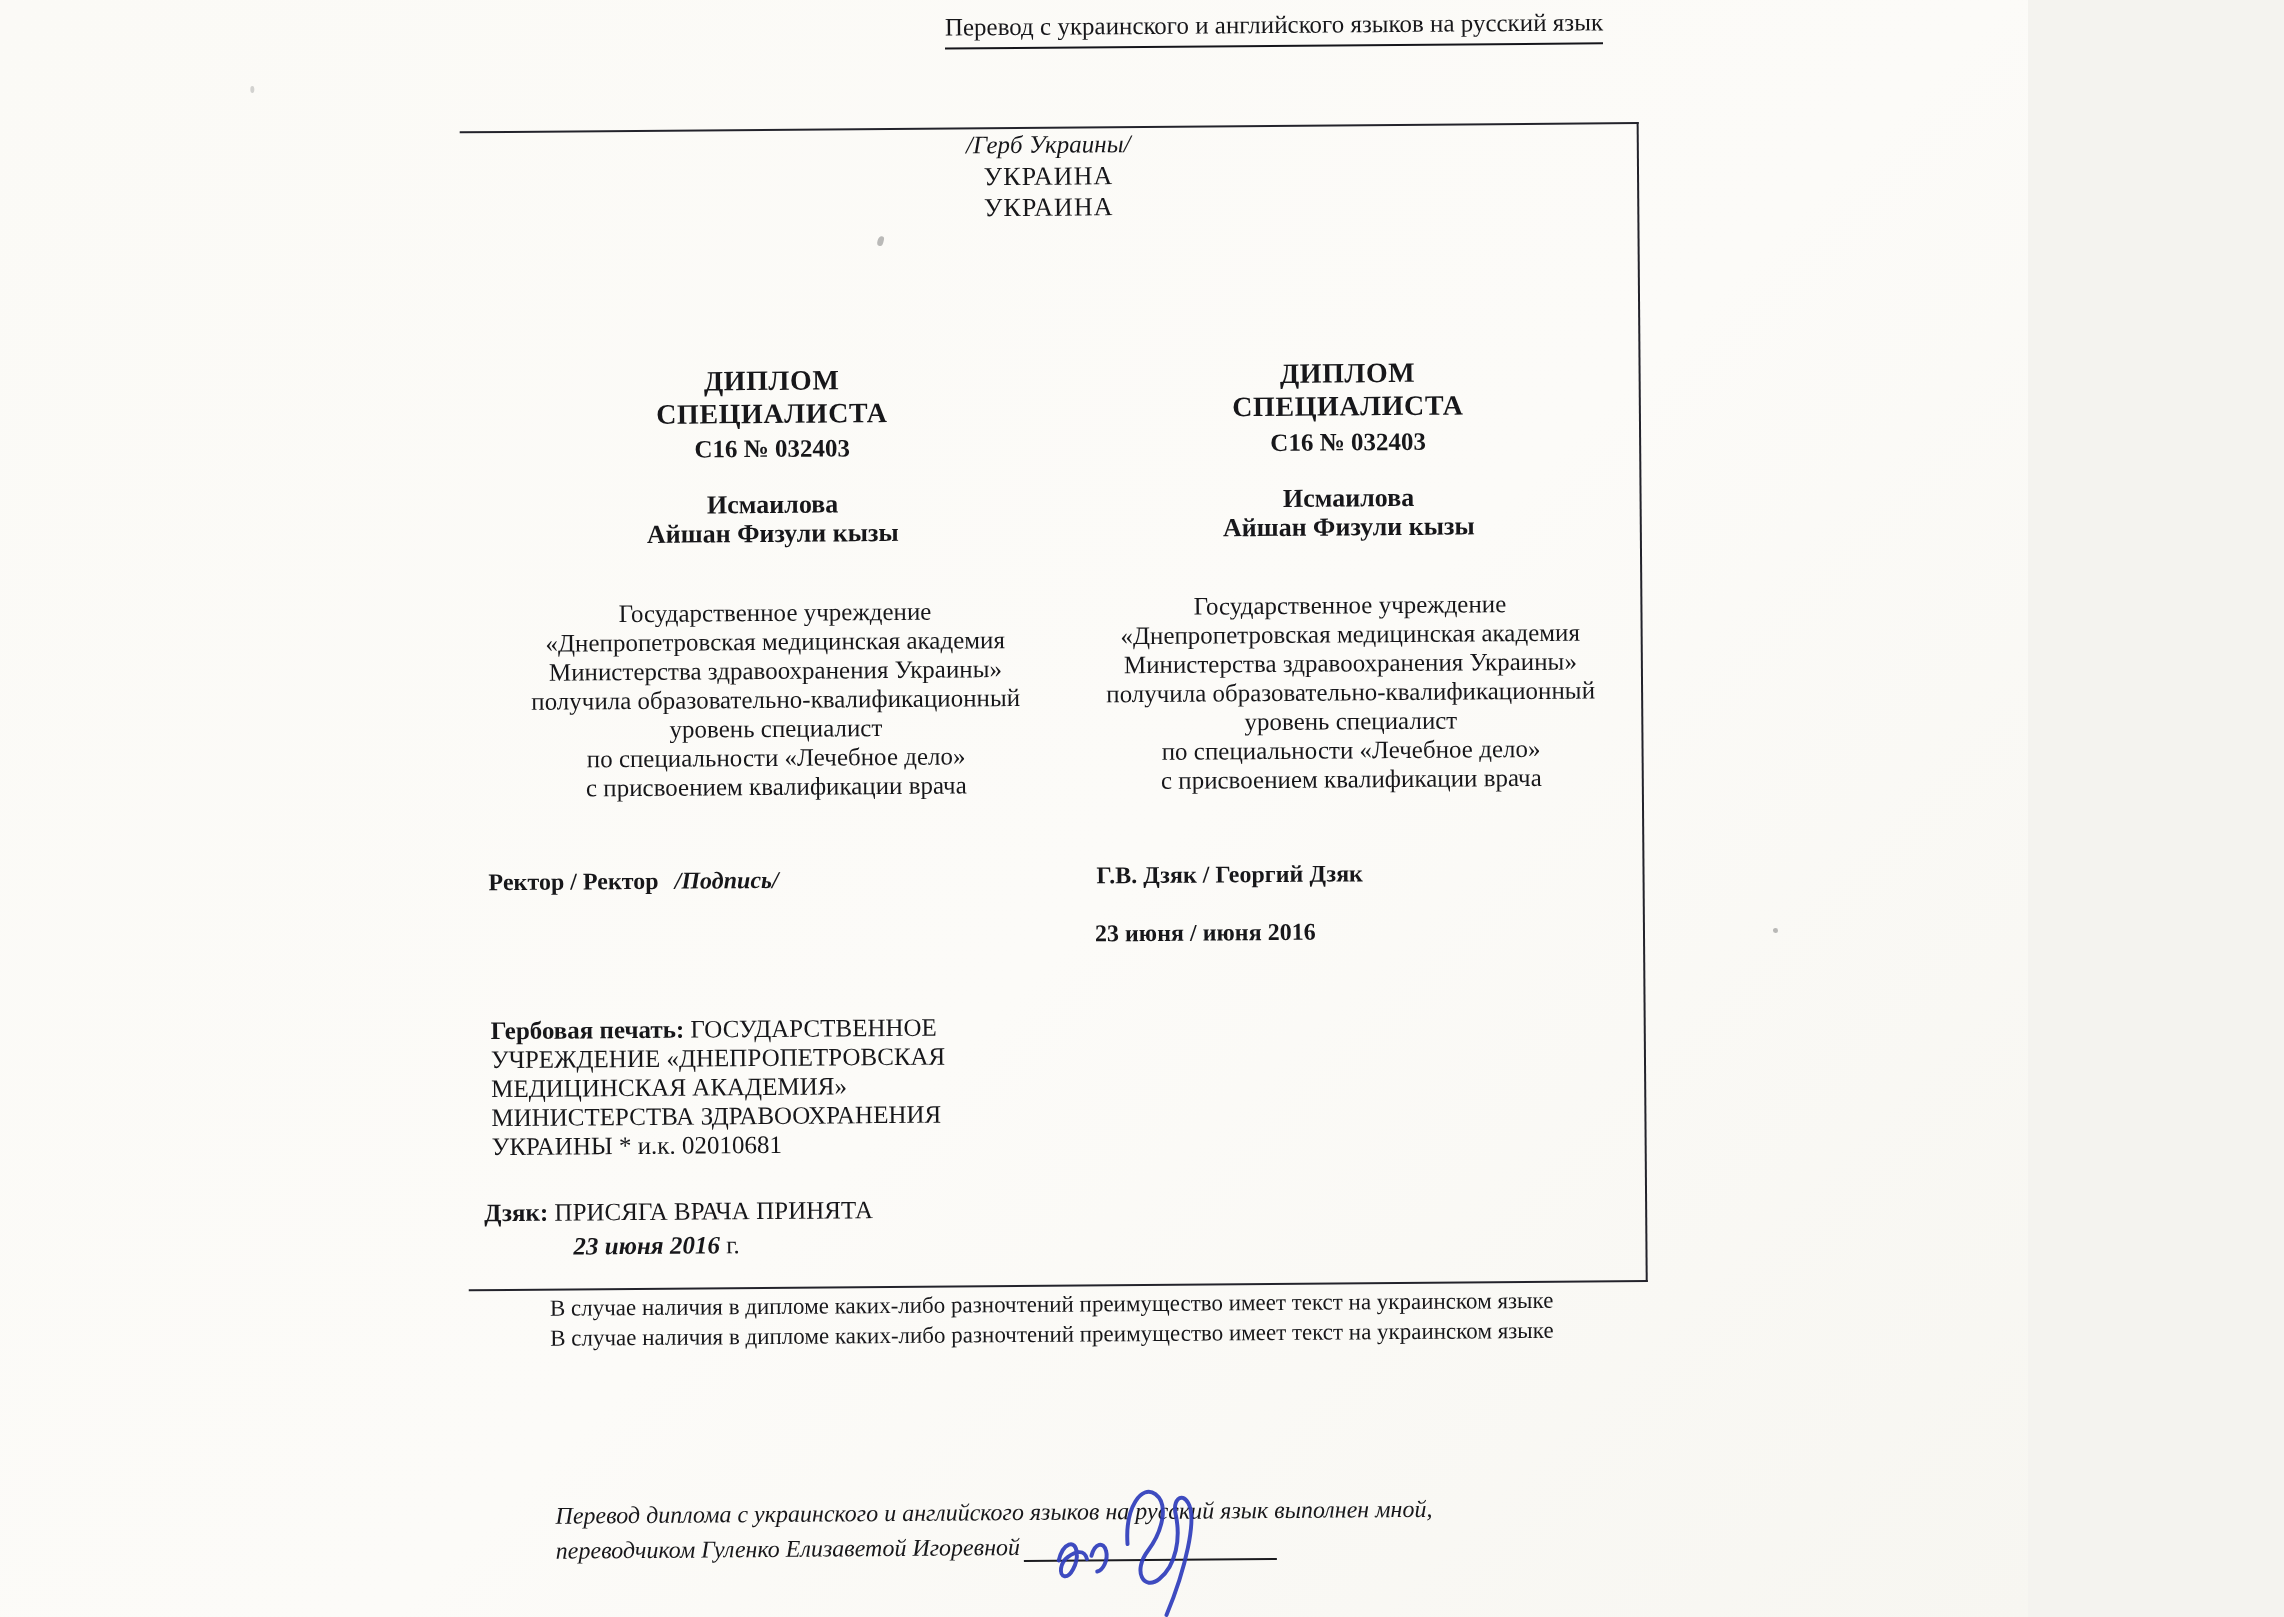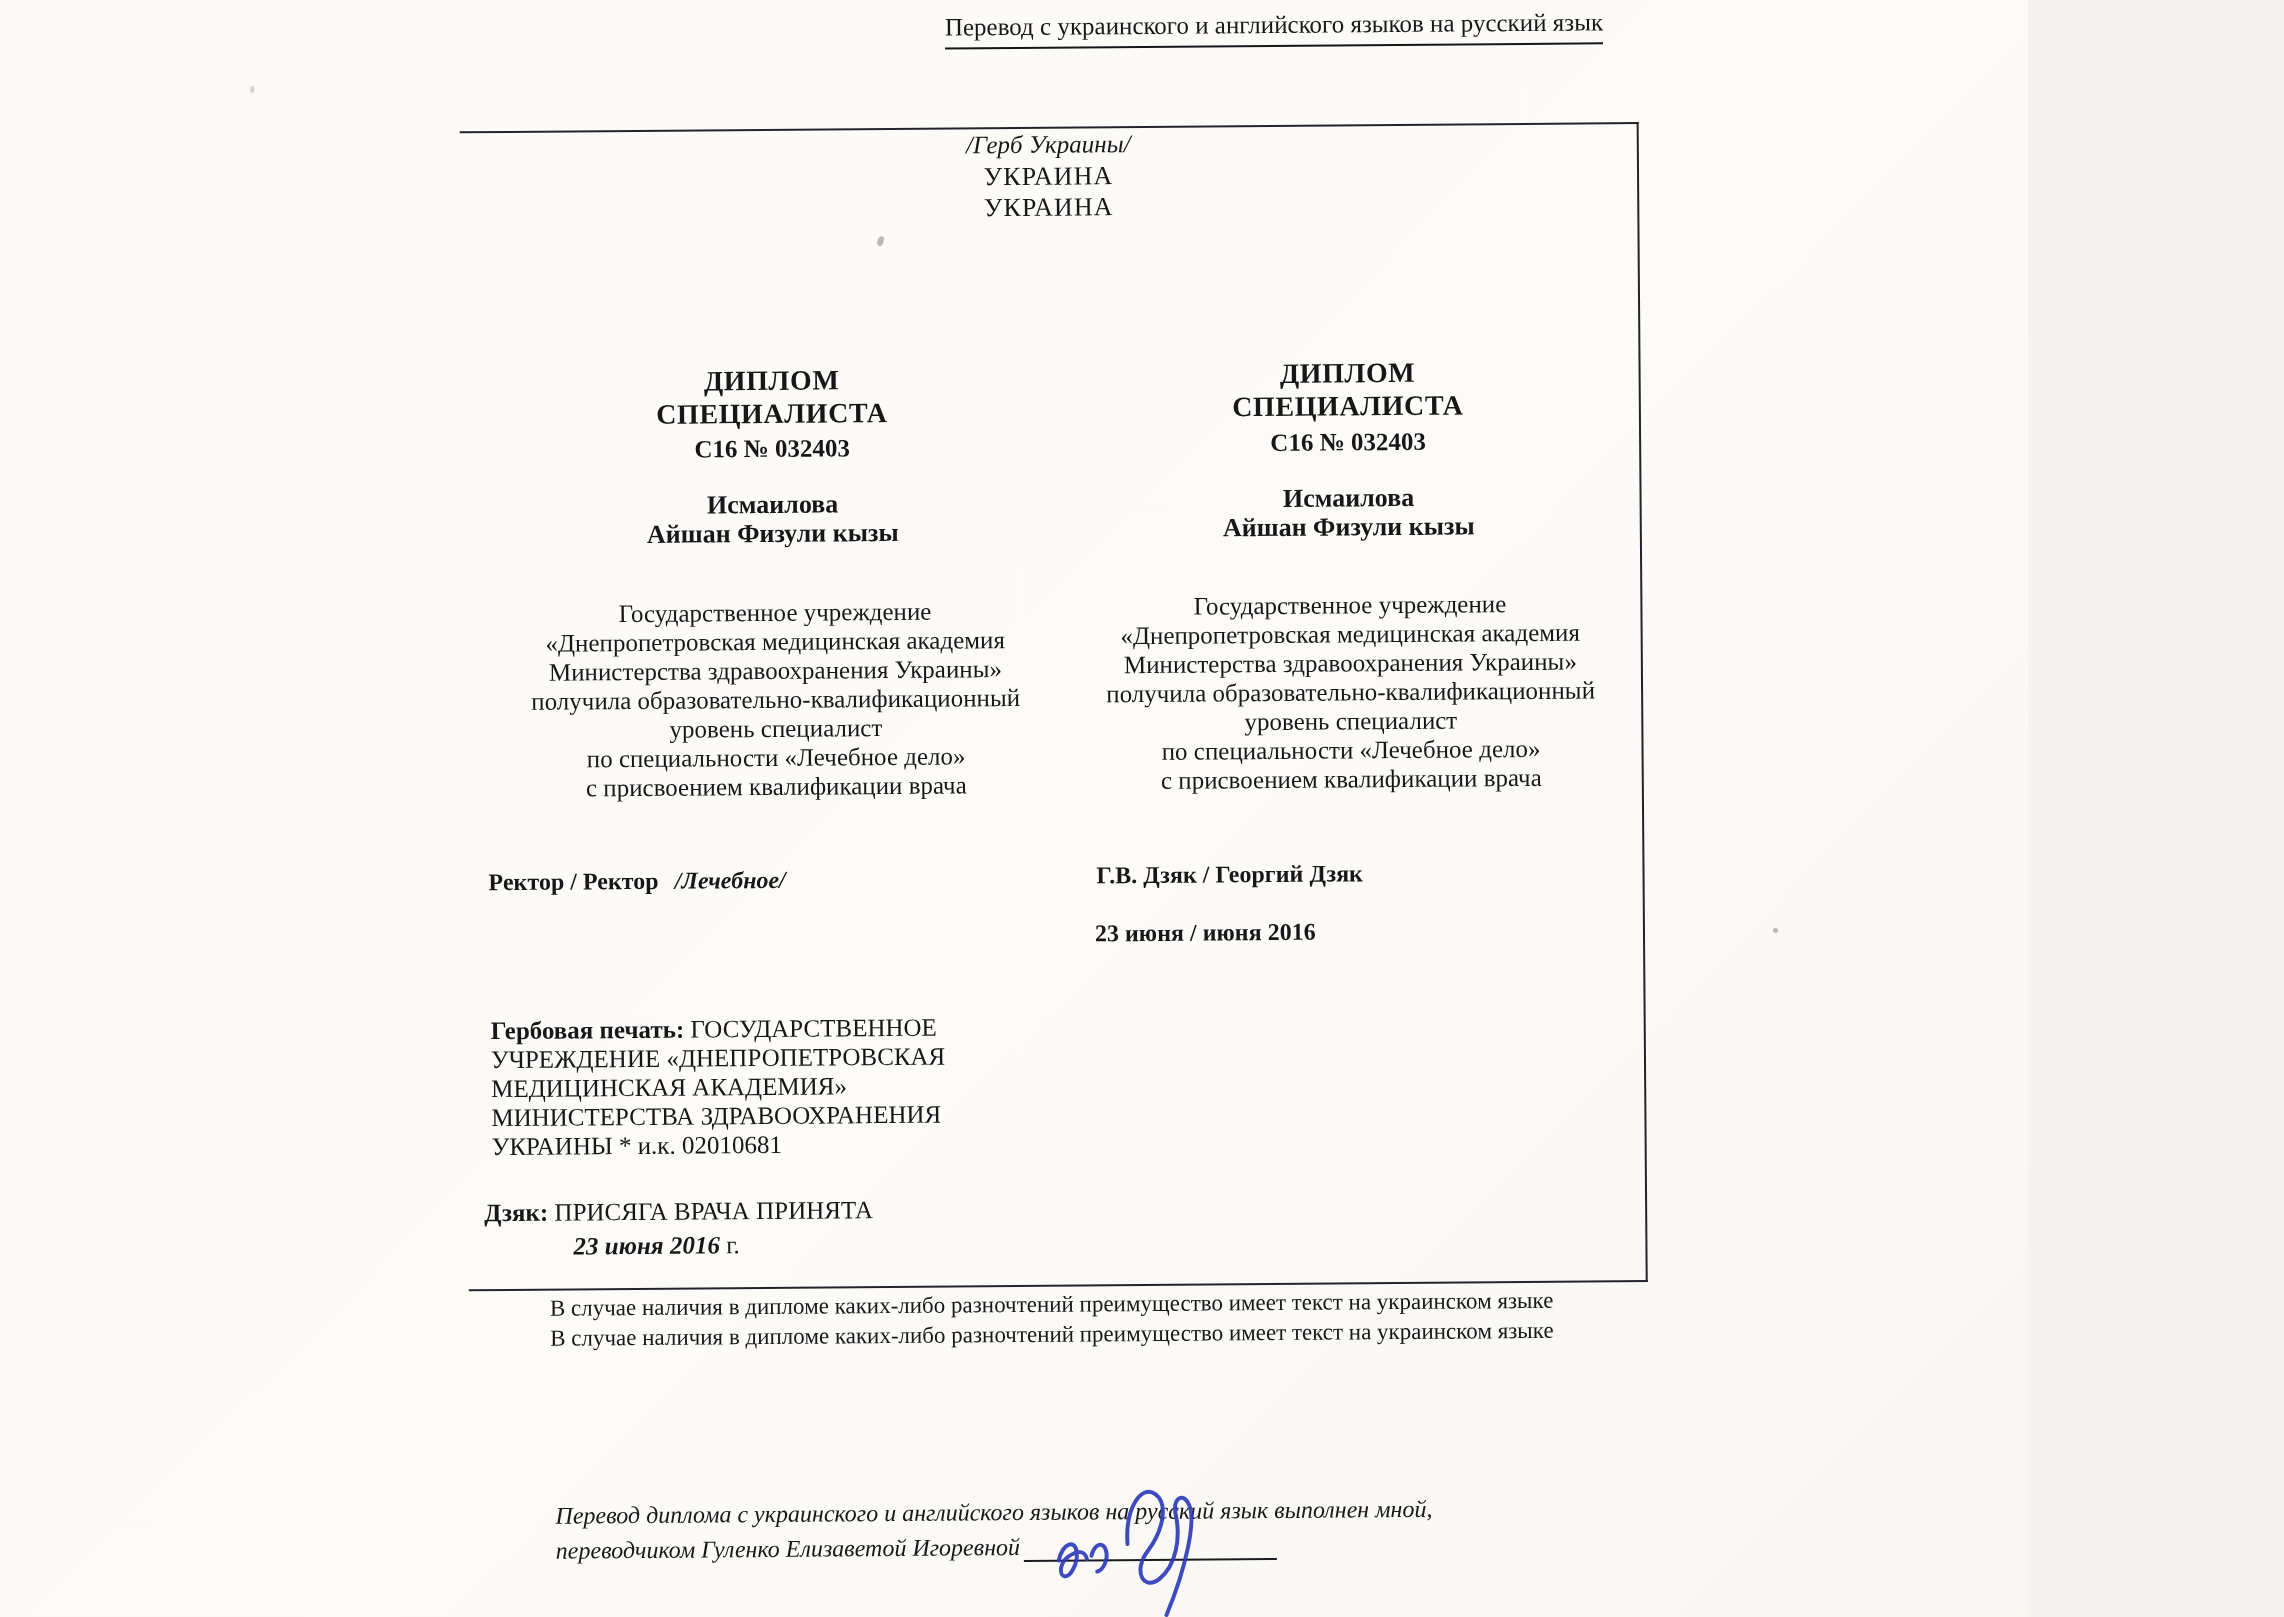--- a/index.html
+++ b/index.html
@@ -85,21 +85,21 @@
       <div>Государственное учреждение</div>
       <div>«Днепропетровская медицинская академия</div>
       <div>Министерства здравоохранения Украины»</div>
       <div>получила образовательно-квалификационный</div>
       <div>уровень специалист</div>
       <div>по специальности «Лечебное дело»</div>
       <div>с присвоением квалификации врача</div>
     </div>
     <div class="abs rector-l nw">
       <span class="b">Ректор / Ректор</span>
-      <span class="b i sig-note">/Лечебное/</span>
+      <span class="b i sig-note">/Подпись/</span>
     </div>
 
     <div class="abs title-r c b">
       <div>ДИПЛОМ</div>
       <div>СПЕЦИАЛИСТА</div>
     </div>
     <div class="abs number-r c b">С16 № 032403</div>
     <div class="abs holder-r c b">
       <div>Исмаилова</div>
       <div>Айшан Физули кызы</div>

